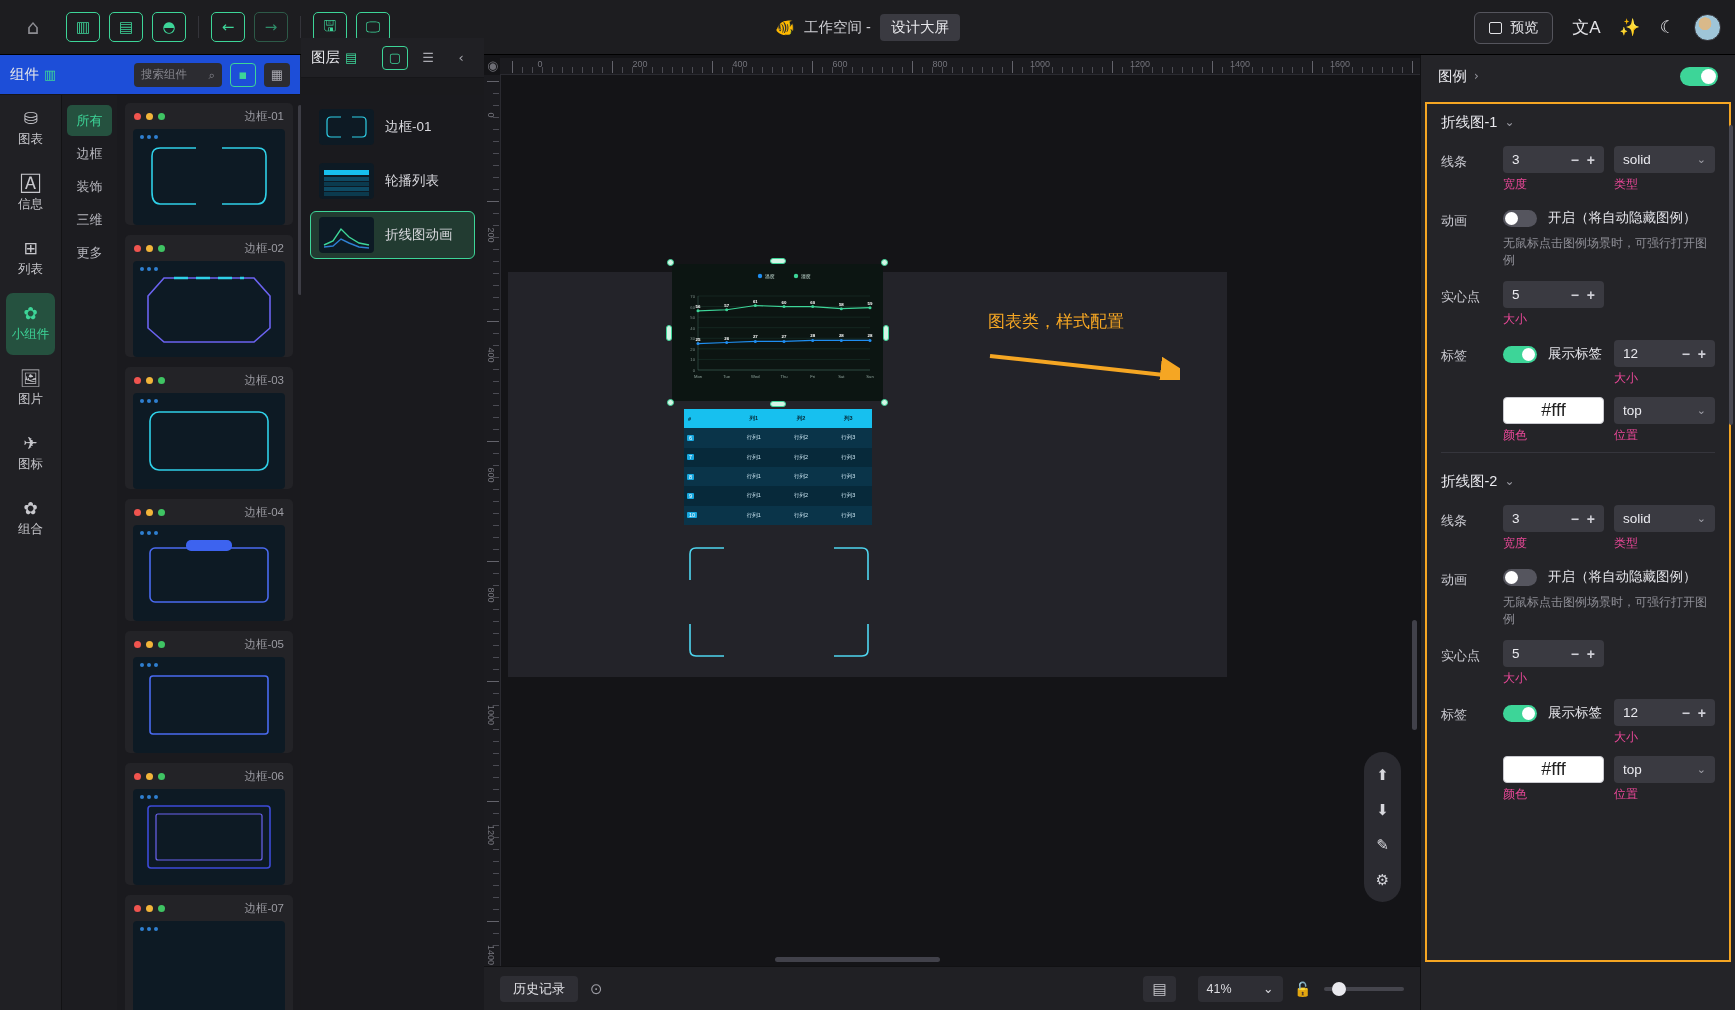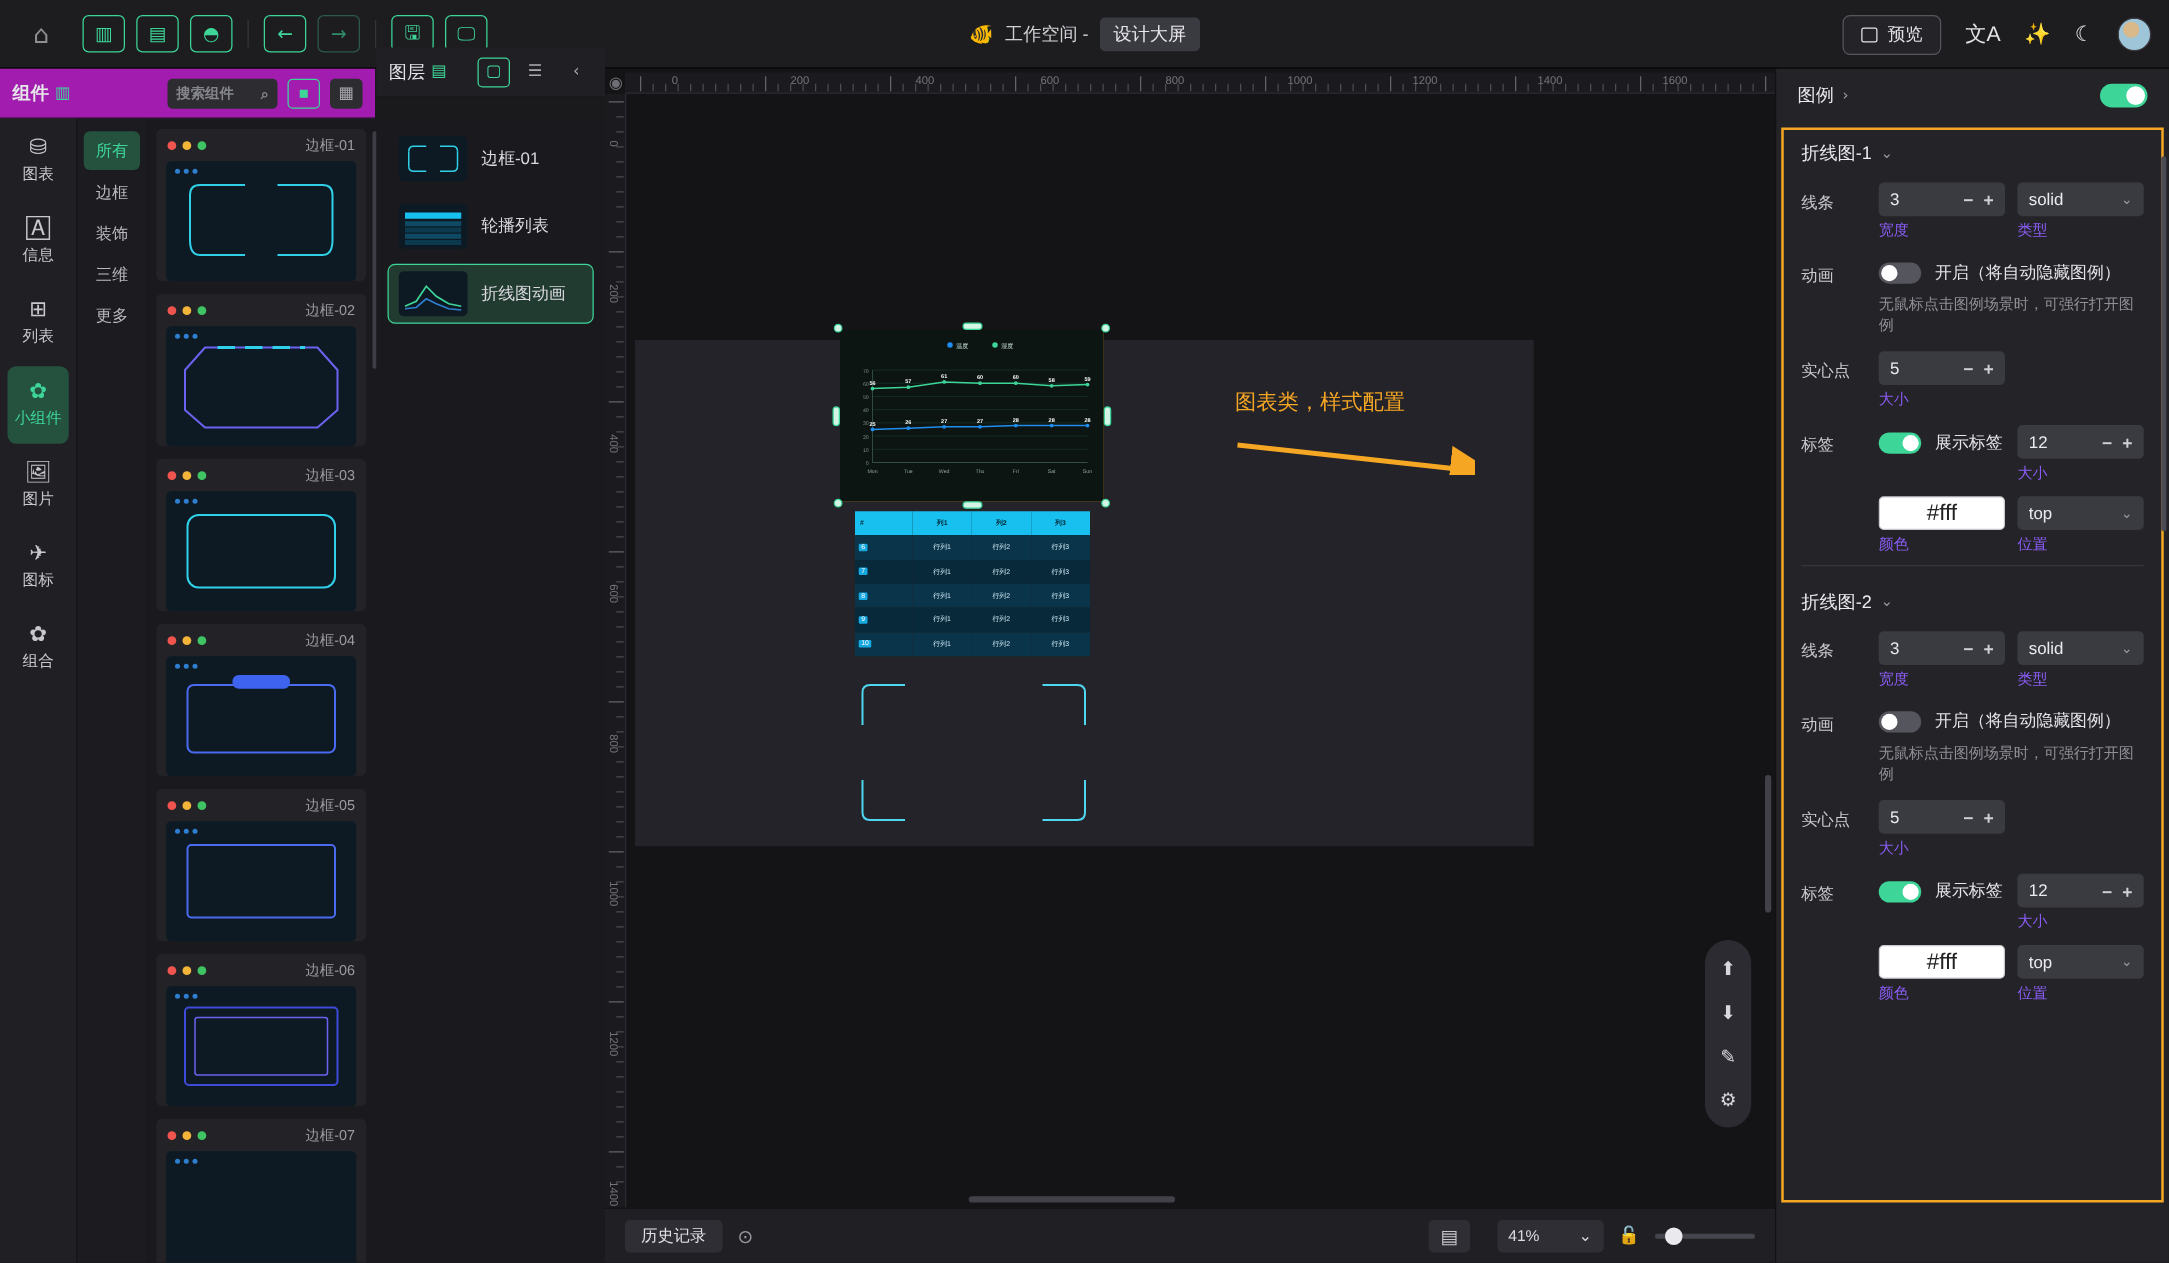--- a/index.html
+++ b/index.html
@@ -40,22 +40,22 @@
   .rail { position:absolute; left:0; top:55px; width:62px; bottom:0; background:#202024;
     border-right:1px solid #121214; padding-top:40px; }
   .rail-item { height:62px; display:flex; flex-direction:column; align-items:center;
     justify-content:center; gap:4px; color:#c7c7cc; font-size:12.5px; cursor:pointer;
     margin:3px 6px; border-radius:7px; }
   .rail-item .gi { font-size:17px; line-height:1; }
   .rail-item.active { background:#25513f; color:#3dd598; }
 
   
   .comp-head { position:absolute; left:0; top:55px; width:300px; height:40px;
-    background:#a21caf; display:flex; align-items:center; padding:0 10px; gap:8px;
-    border-bottom:1px solid #161619;font-weight:bold; }
+    background:#1d4ed8; display:flex; align-items:center; padding:0 10px; gap:8px;
+    border-bottom:1px solid #161619; }
   .comp-title { color:#e6e6ea; font-size:14.5px; display:flex; align-items:center; gap:5px; }
   .comp-title .gi { color:#3dd598; font-size:13px; }
   .search { margin-left:auto; width:88px; height:24px; background:#2c2c31; border-radius:4px;
     display:flex; align-items:center; padding:0 7px; gap:5px; color:#85858c; font-size:11.5px; }
   .vbtn { width:26px; height:24px; border-radius:4px; display:flex; align-items:center;
     justify-content:center; cursor:pointer; color:#a9a9b0; font-size:13px; }
   .vbtn.sel { border:1px solid #3dd598; color:#3dd598; }
   .vbtn.grid { background:#2c2c31; }
 
   .cats { position:absolute; left:62px; top:95px; width:55px; bottom:0; background:#1c1c20;
@@ -166,21 +166,21 @@
   .row { display:flex; align-items:flex-start; padding:6px 14px 0; gap:10px; }
   .row-lab { width:52px; color:#c9c9d0; font-size:13px; padding-top:7px; flex:none; }
   .fields { display:flex; gap:10px; flex:1; }
   .fld { flex:1; }
   .stepper { height:27px; background:#3a3a41; border-radius:4px; display:flex;
     align-items:center; padding:0 9px; color:#eaeaef; font-size:13.5px; }
   .stepper .pm { margin-left:auto; display:flex; gap:8px; color:#cfcfd6; font-size:14px; }
   .select { height:27px; background:#3a3a41; border-radius:4px; display:flex;
     align-items:center; padding:0 9px; color:#eaeaef; font-size:13.5px; }
   .select .cv { margin-left:auto; color:#a0a0a8; font-size:11px; }
-  .sub { color:#8b5cf6; font-size:12px; margin-top:3px; }
+  .sub { color:#ec4899; font-size:12px; margin-top:3px; }
   .toggle-line { display:flex; align-items:center; gap:11px; padding-top:4px; }
   .tg { width:34px; height:17px; border-radius:9px; position:relative; flex:none; cursor:pointer; }
   .tg.on { background:#3dd598; } .tg.off { background:#55555e; }
   .tg i { position:absolute; top:2px; width:13px; height:13px; border-radius:50%; background:#fff; display:block; }
   .tg.on i { right:2px; } .tg.off i { left:2px; }
   .tg-txt { color:#e4e4e9; font-size:13.5px; white-space:nowrap; }
   .hint { color:#8f8f97; font-size:12px; padding:5px 14px 0 76px; }
   .colorbox { height:27px; background:#fff; border:1px solid #c9c9cf; border-radius:4px;
     display:flex; align-items:center; justify-content:center; color:#222; font-size:18px; }
   .rscroll { position:absolute; right:2px; top:70px; width:4px; height:300px;

